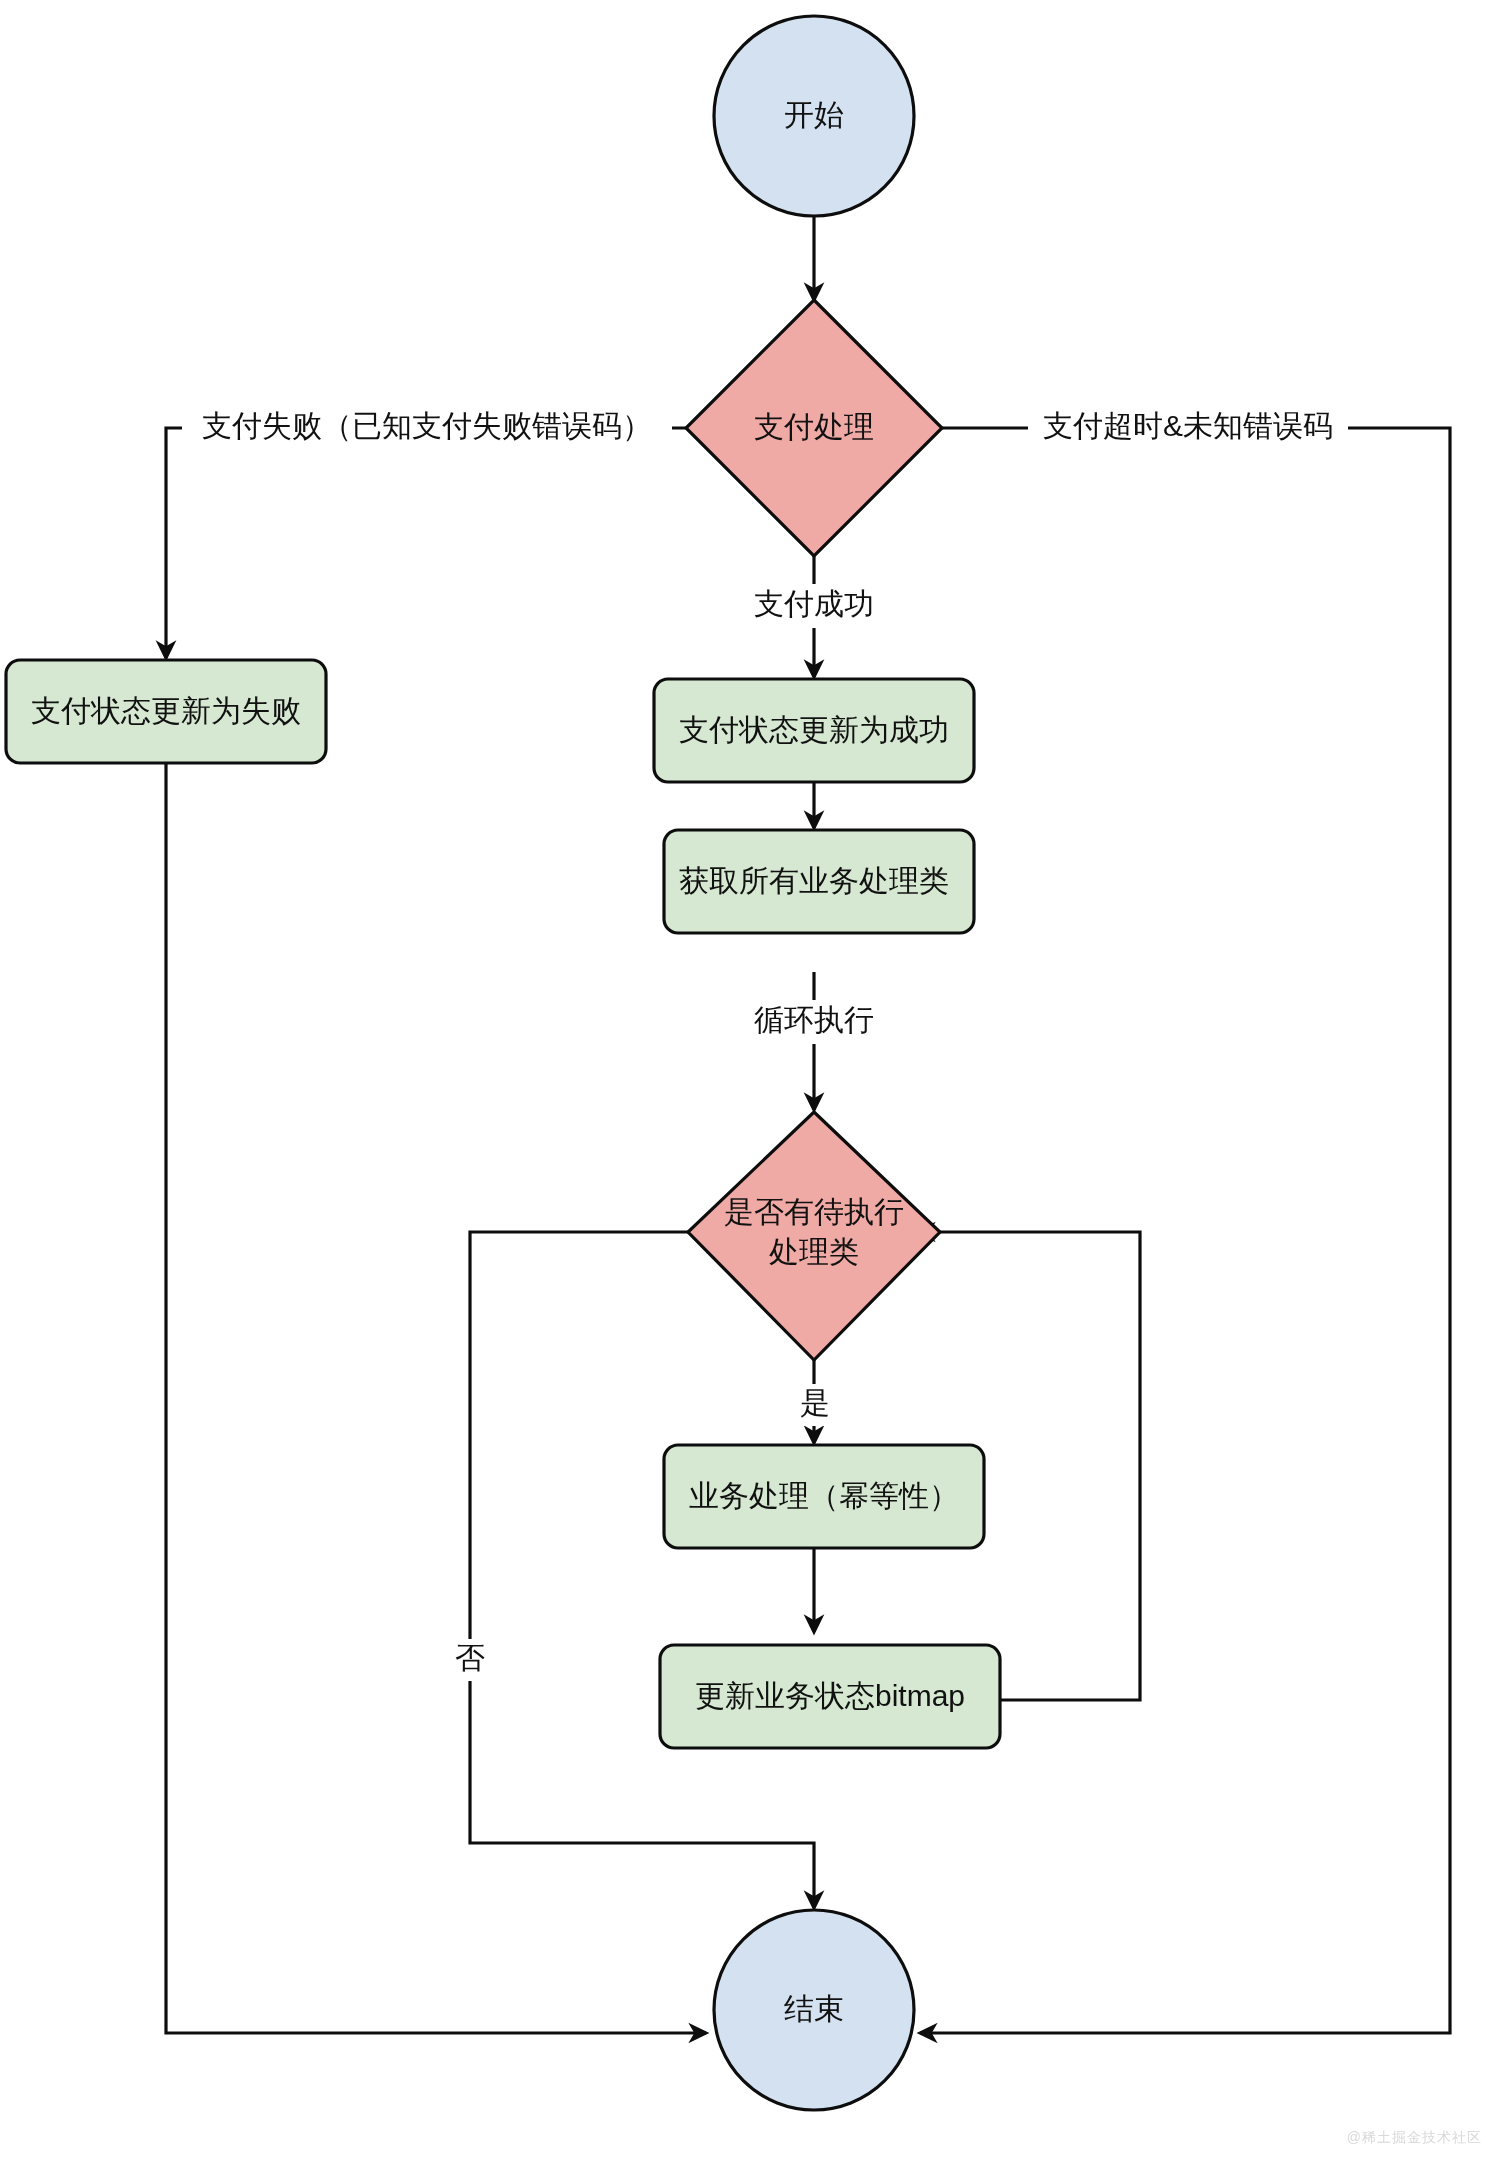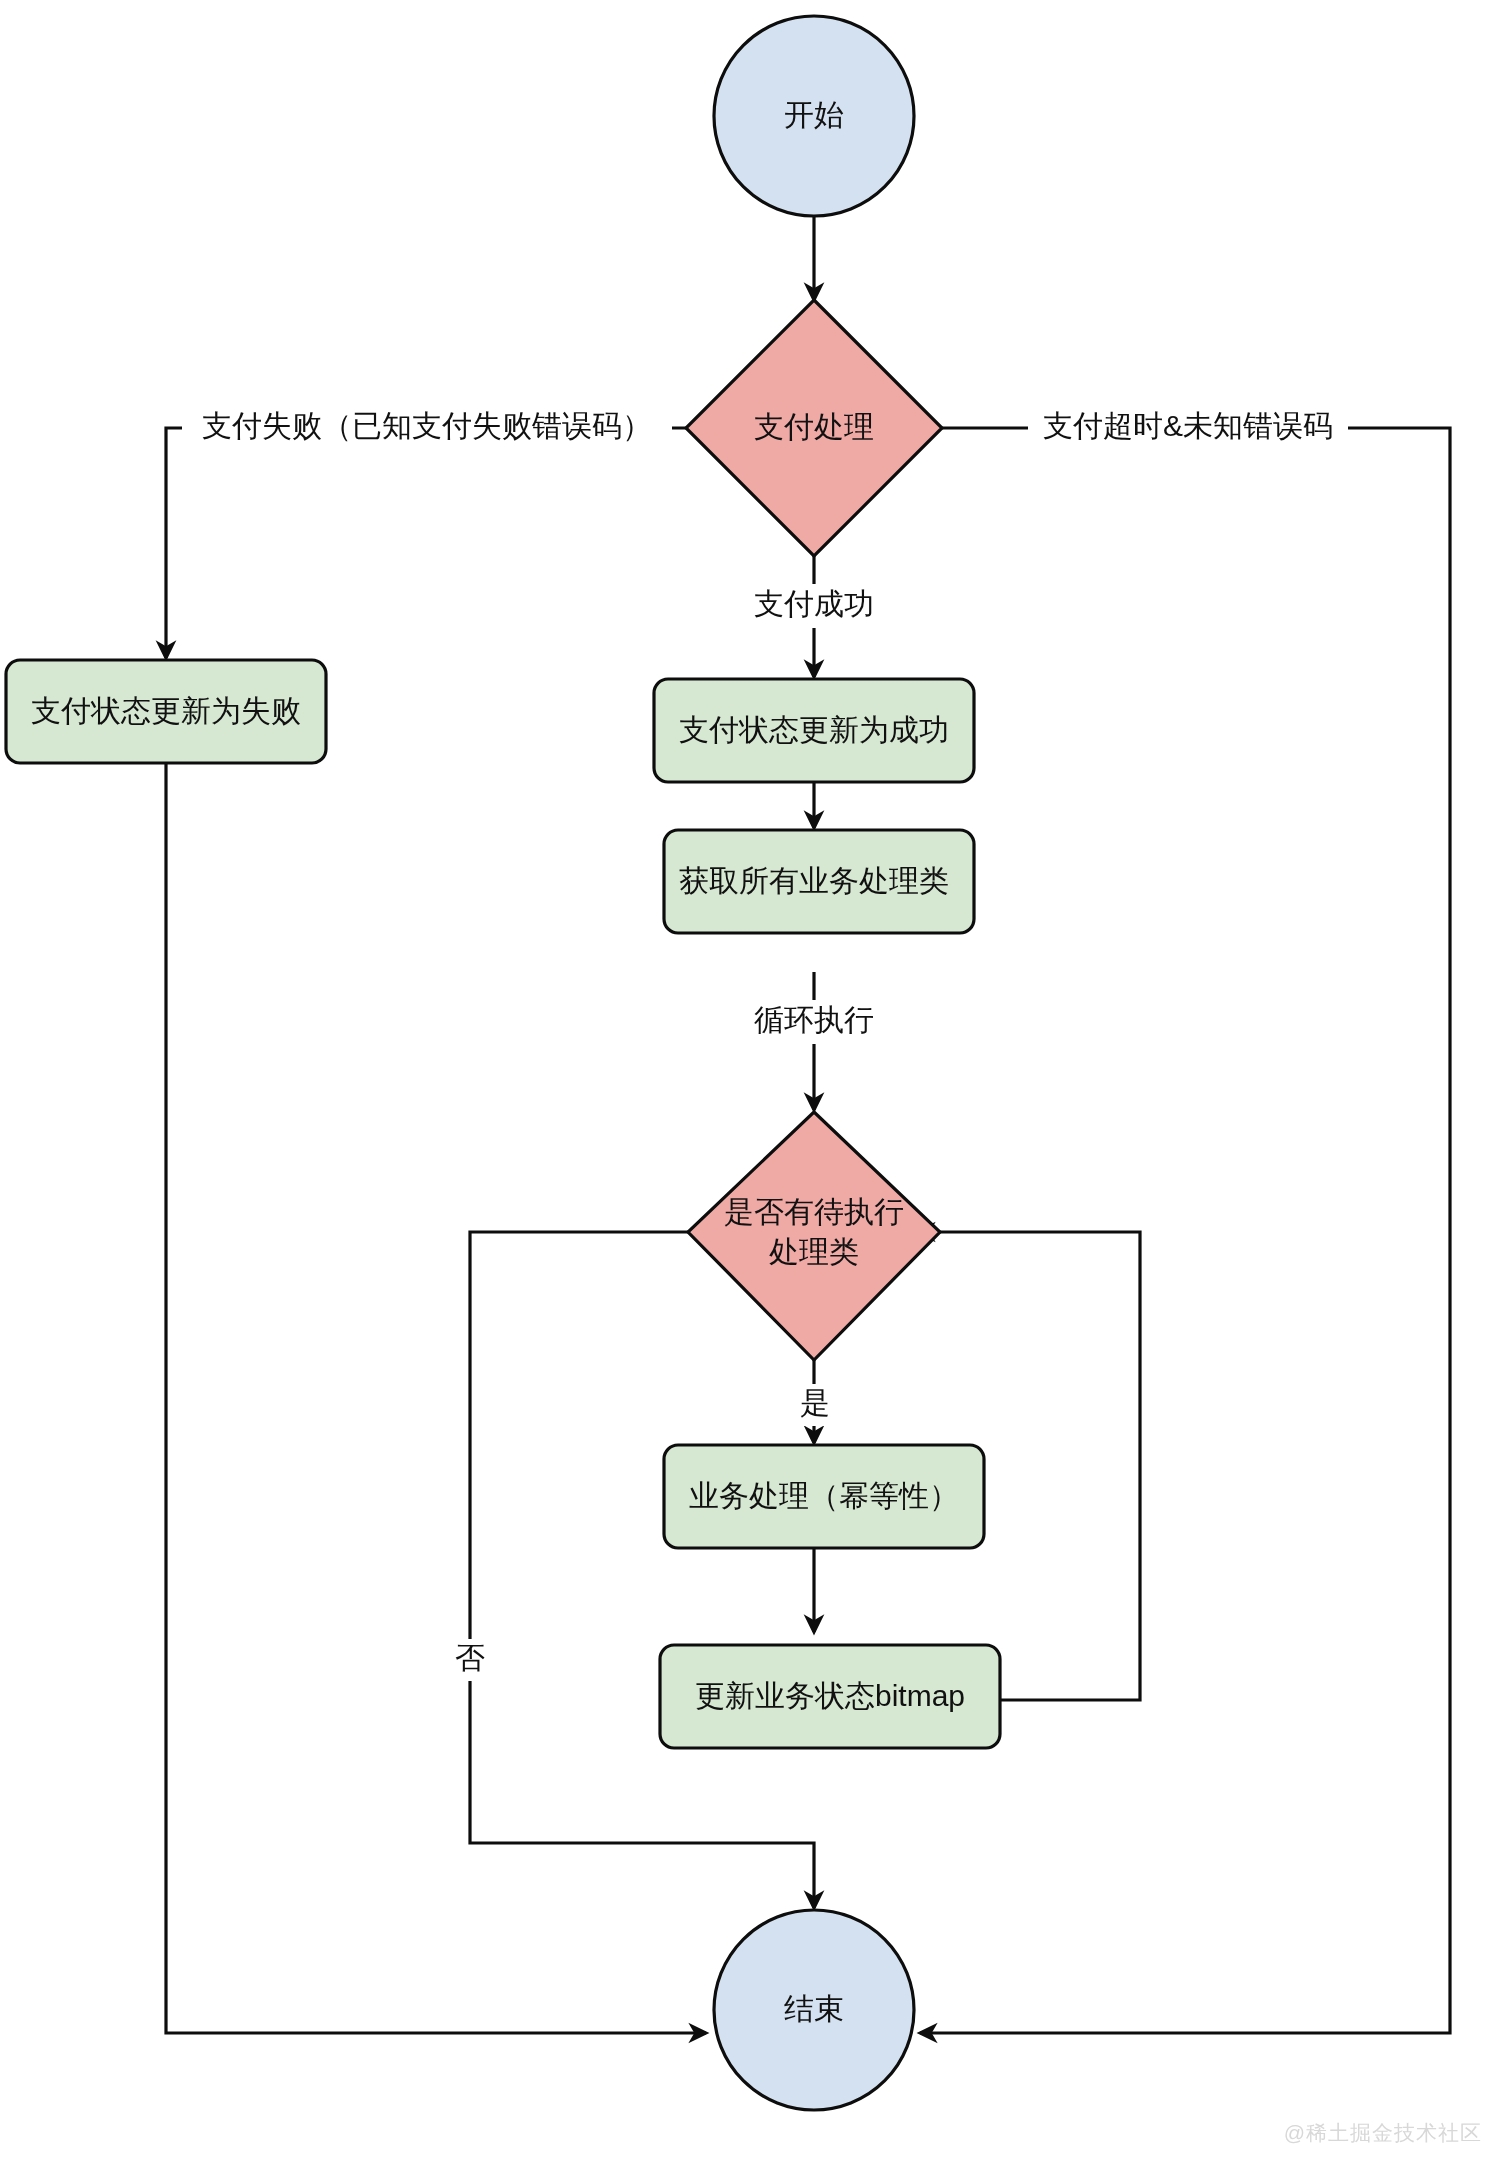--- a/index.html
+++ b/index.html
@@ -49,21 +49,21 @@
   }
   .shape-stroke {
     stroke: #0d0d0d;
     stroke-width: 3.2;
   }
   .watermark {
     position: absolute;
     right: 30px;
     bottom: 28px;
     font-family: "Liberation Sans", "DejaVu Sans", sans-serif;
-    font-size: 21px;
+    font-size: 14px;
     color: #d8d8d8;
     letter-spacing: 1px;
     user-select: none;
   }
   .label-bg {
     fill: #ffffff;
   }
 </style>
 </head>
 <body>

